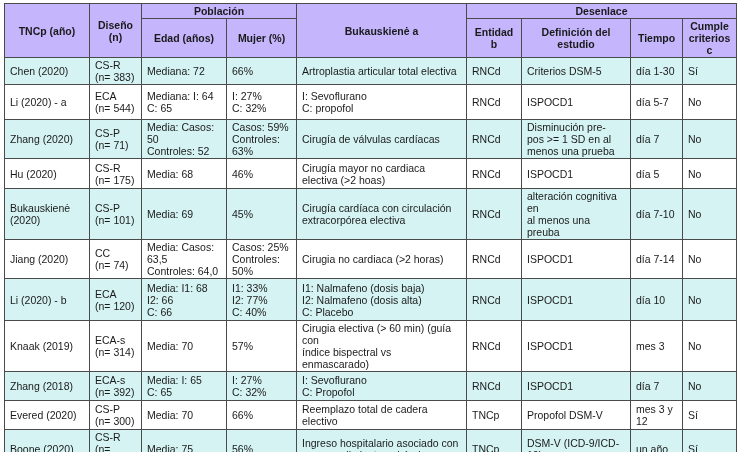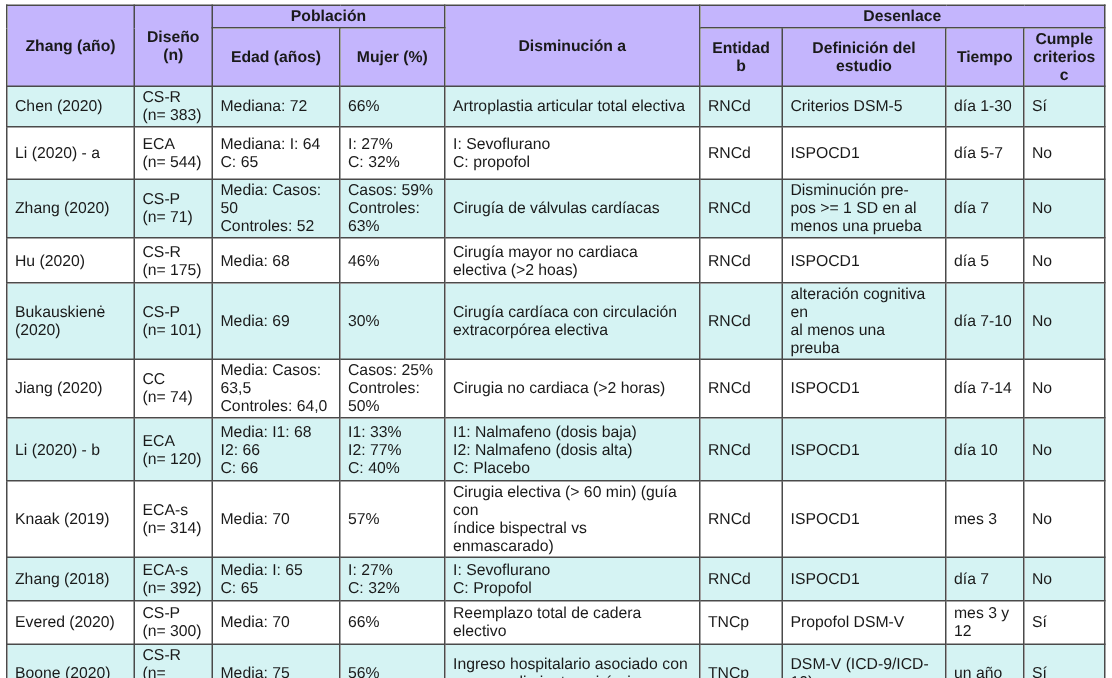--- a/index.html
+++ b/index.html
@@ -25,25 +25,25 @@
       <col style="width:85px">
       <col style="width:70px">
     <col style="width:170px">
       <col style="width:55px">
       <col style="width:109px">
       <col style="width:52px">
       <col style="width:54px">
   </colgroup>
   <thead>
     <tr style="height:15px">
-      <th rowspan="2">Zhang (año)</th>
+      <th rowspan="2">TNCp (año)</th>
       <th rowspan="2" class="ml">Diseño
 (n)</th>
       <th colspan="2">Población</th>
-      <th rowspan="2">Disminución a</th>
+      <th rowspan="2">Bukauskienė a</th>
       <th colspan="4">Desenlace</th>
     </tr>
     <tr style="height:27px">
       <th>Edad (años)</th>
       <th>Mujer (%)</th>
       <th>Entidad b</th>
       <th>Definición del estudio</th>
       <th>Tiempo</th>
       <th class="ml">Cumple
 criterios c</th>
@@ -105,21 +105,21 @@
         <td class="ml">ISPOCD1</td>
         <td class="ml">día 5</td>
         <td class="ml">No</td>
       </tr>
       <tr class="band" style="height: 31px;">
         <td class="ml">Bukauskienė
 (2020)</td>
         <td class="ml">CS-P
 (n= 101)</td>
         <td class="ml">Media: 69</td>
-        <td class="ml">30%</td>
+        <td class="ml">45%</td>
         <td class="ml">Cirugía cardíaca con circulación
 extracorpórea electiva</td>
         <td class="ml">RNCd</td>
         <td class="ml">alteración cognitiva en
 al menos una preuba</td>
         <td class="ml">día 7-10</td>
         <td class="ml">No</td>
       </tr>
       <tr class="plain" style="height: 31px;">
         <td class="ml">Jiang (2020)</td>

